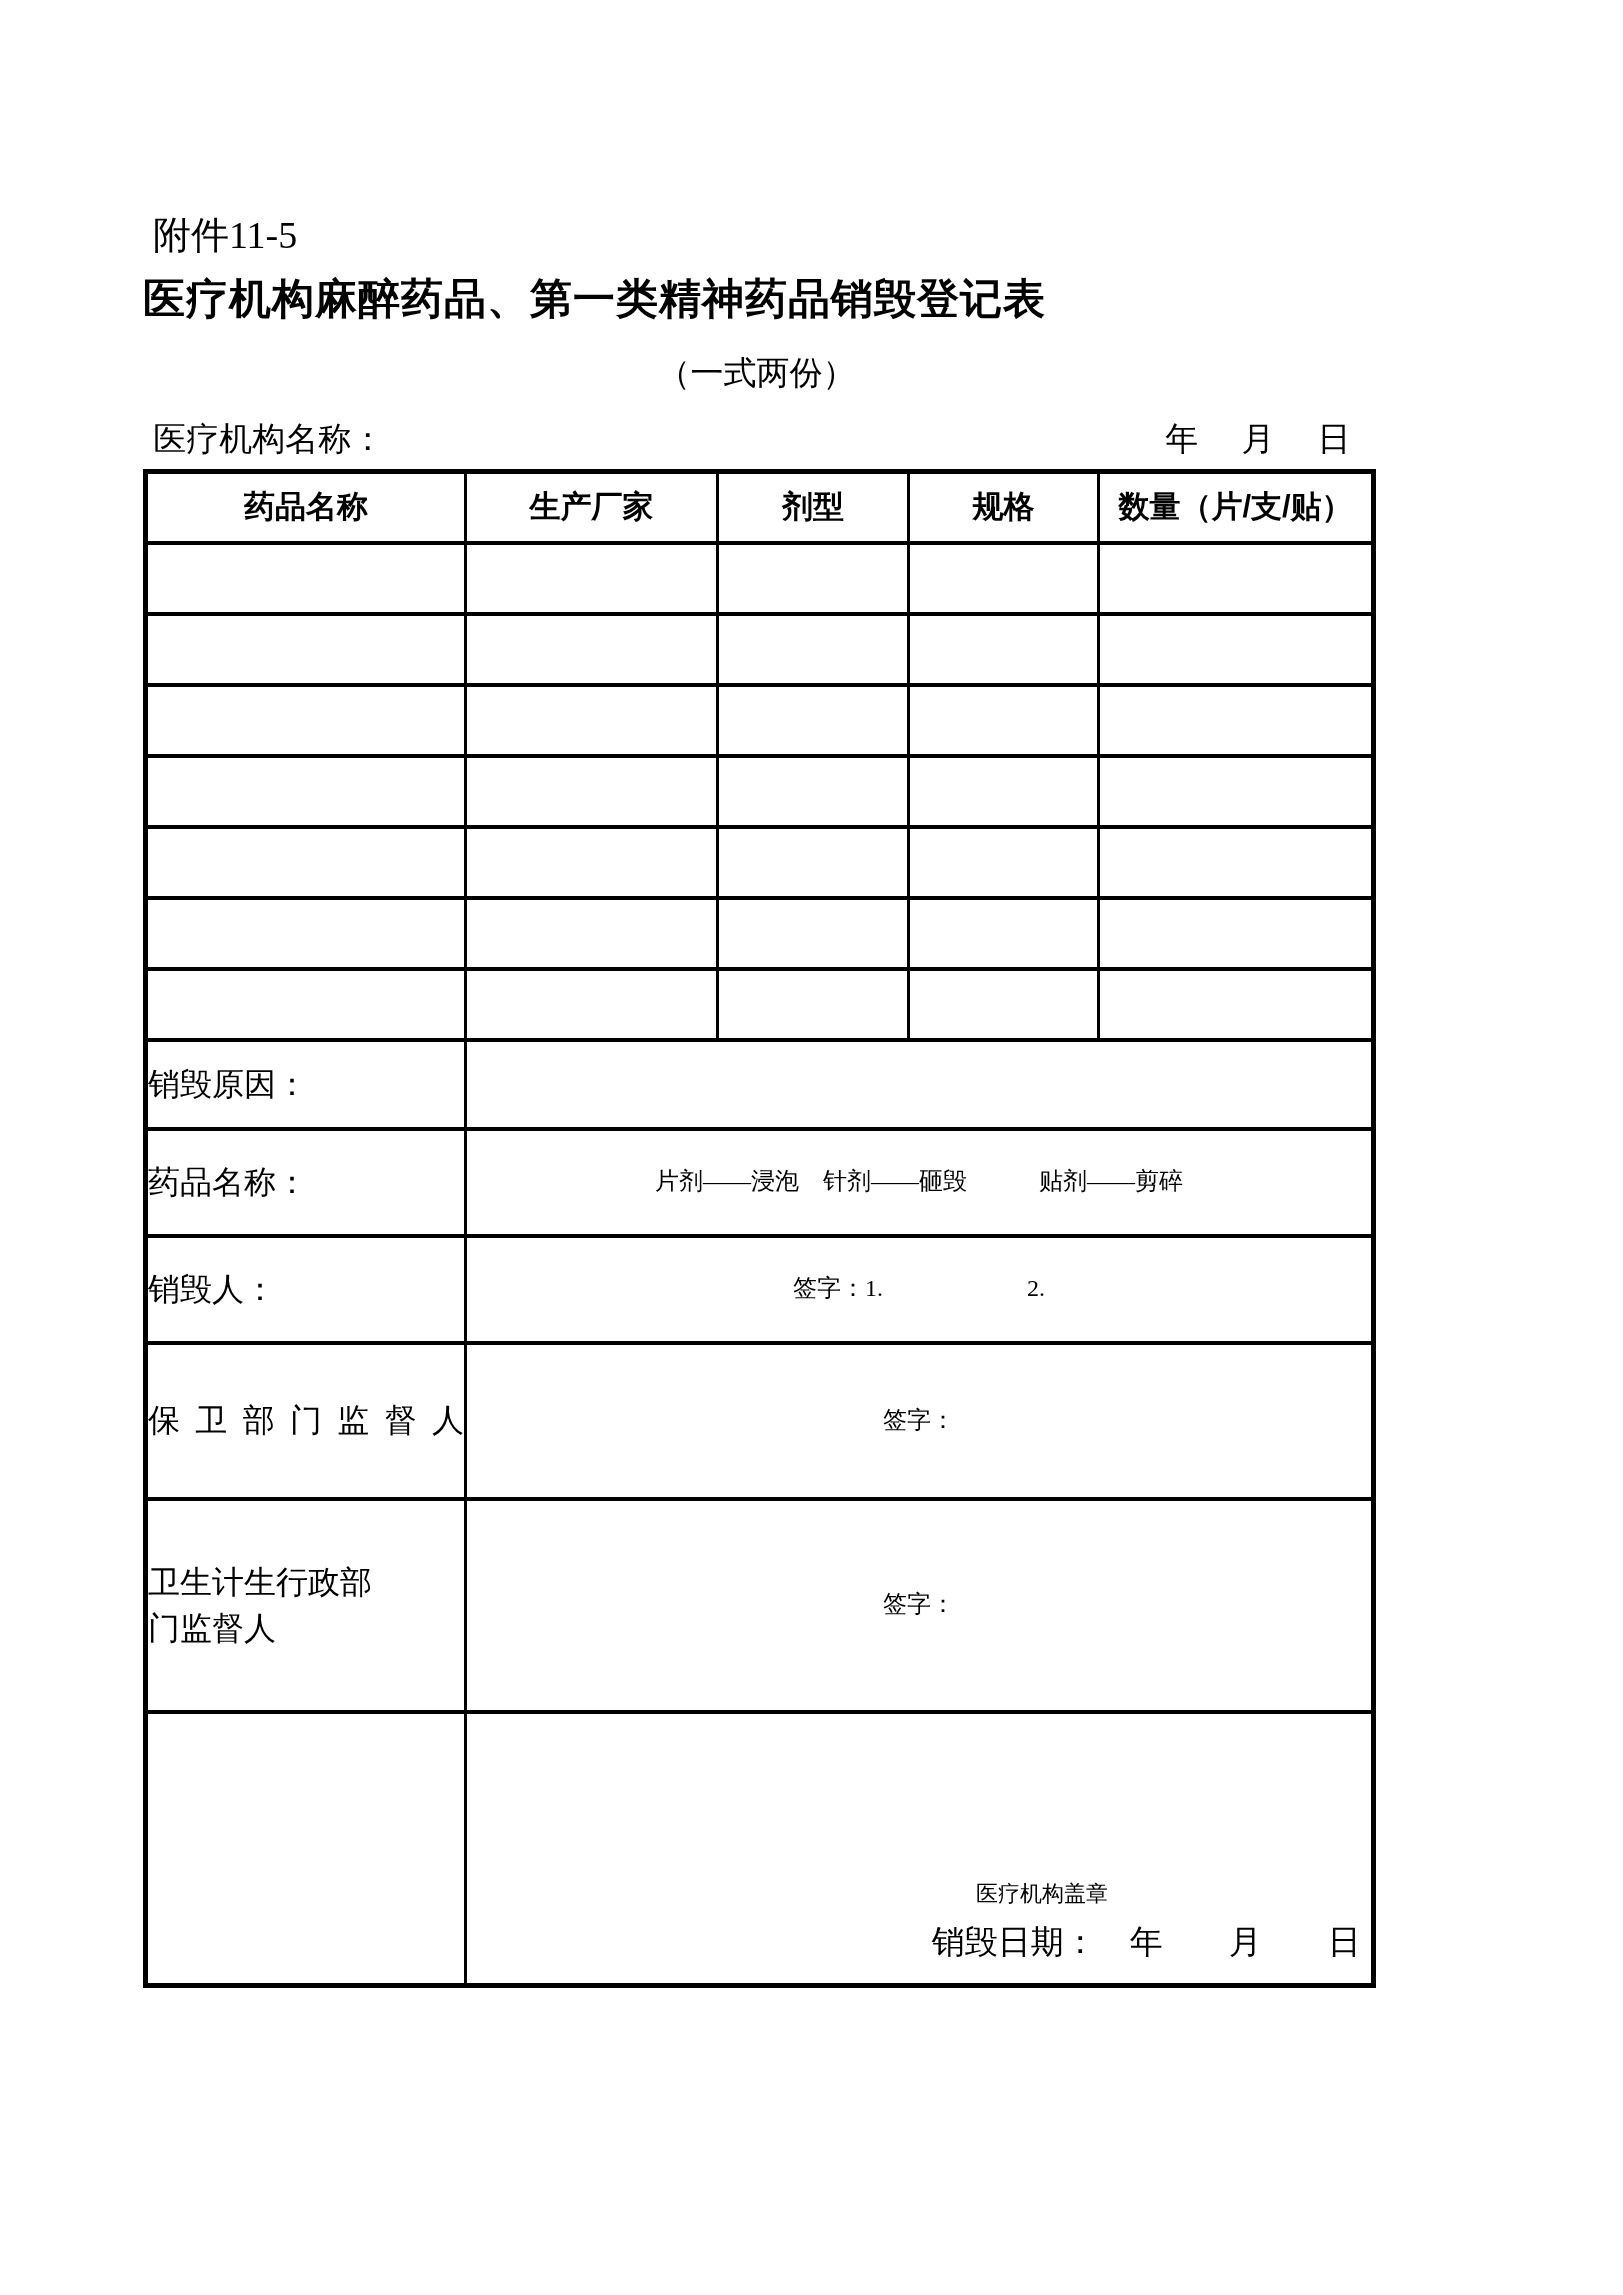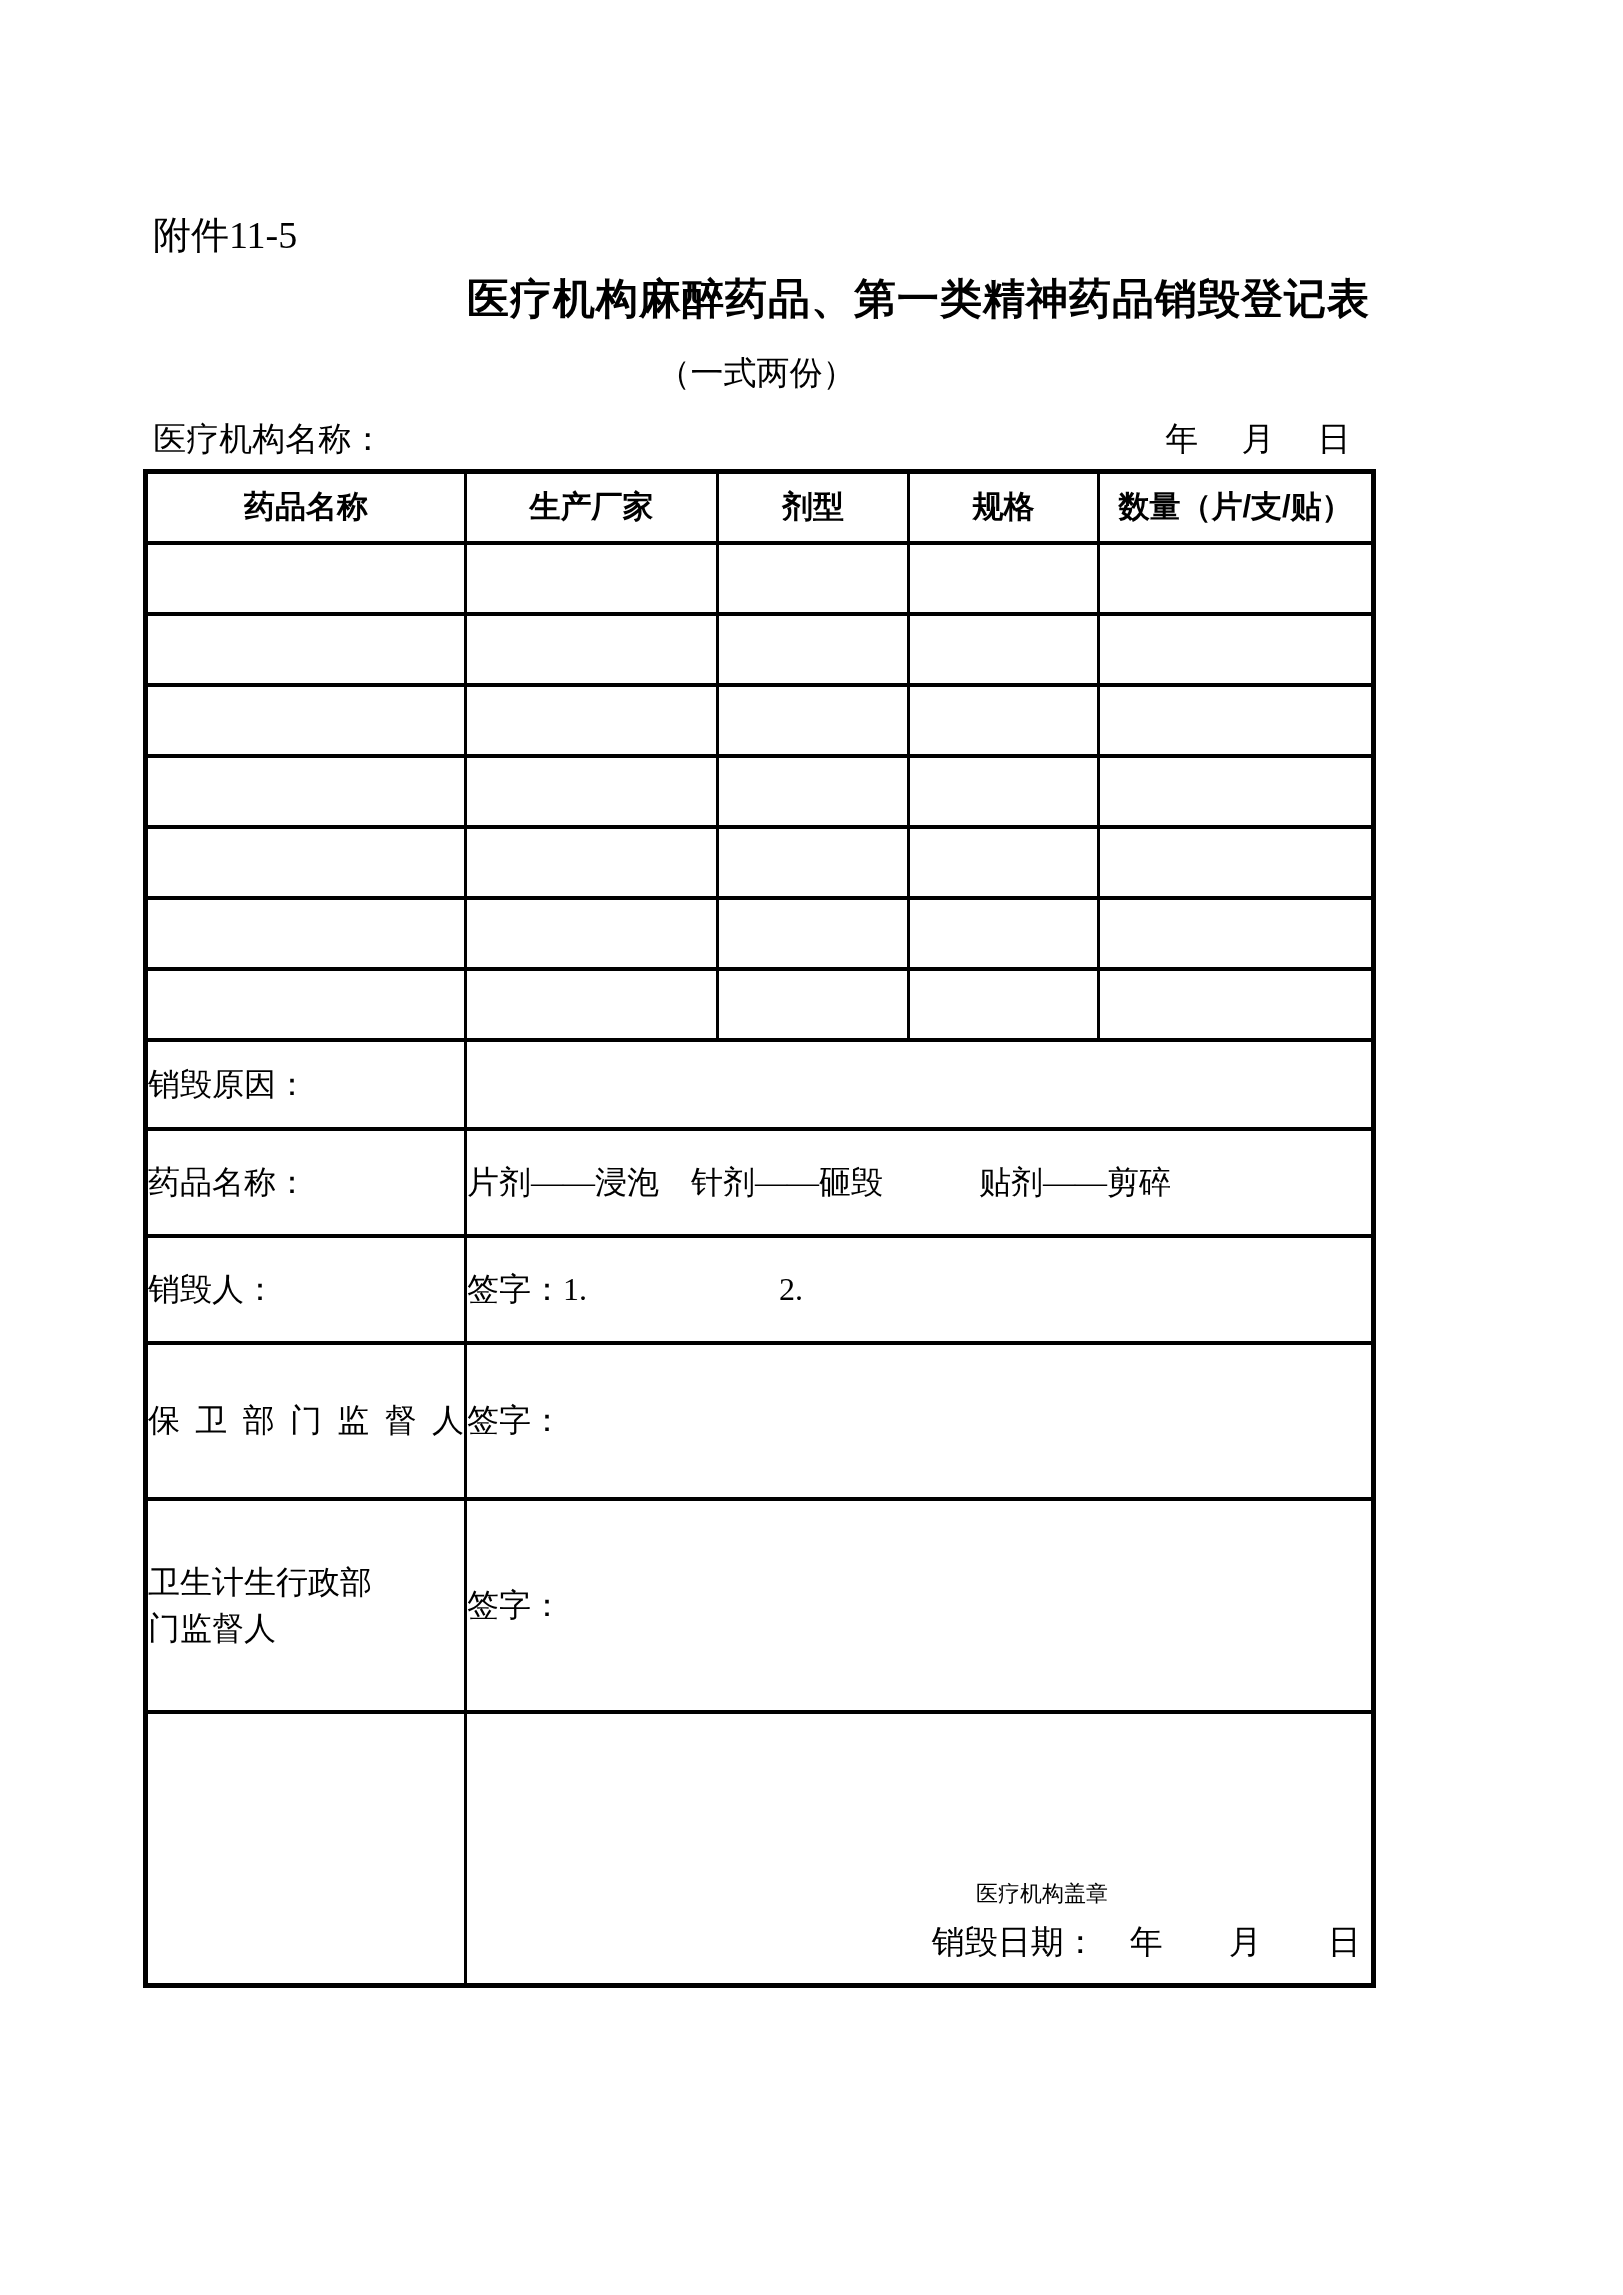--- a/index.html
+++ b/index.html
@@ -22,21 +22,21 @@
     top: 215px;
     font-size: 38px;
     line-height: 1.1;
     white-space: nowrap;
   }
   .title {
     position: absolute;
     left: 143px;
     top: 276px;
     width: 1227px;
-    text-align: right;
+    text-align: left;
     font-size: 42px;
     font-weight: bold;
     line-height: 1.1;
     letter-spacing: 1px;
     white-space: nowrap;
   }
   .subtitle {
     position: absolute;
     left: 143px;
     top: 355px;
@@ -101,24 +101,25 @@
   td.label-cell.spread {
     text-align: justify;
     text-align-last: justify;
   }
   td.label-cell.pre {
     white-space: pre-line;
     text-align: justify;
     text-align-last: left;
   }
   td.value-cell {
-    font-size: 32px;
+    font-size: 24px;
     padding-left: 13.3px;
     padding-right: 10.2px;
     line-height: 1.4;
+    text-align: center;
   }
   td.stamp-cell { position: relative; }
   .stamp-label {
     position: absolute;
     right: 263px;
     bottom: 74px;
     font-size: 22px;
     white-space: nowrap;
   }
   .date-line {

